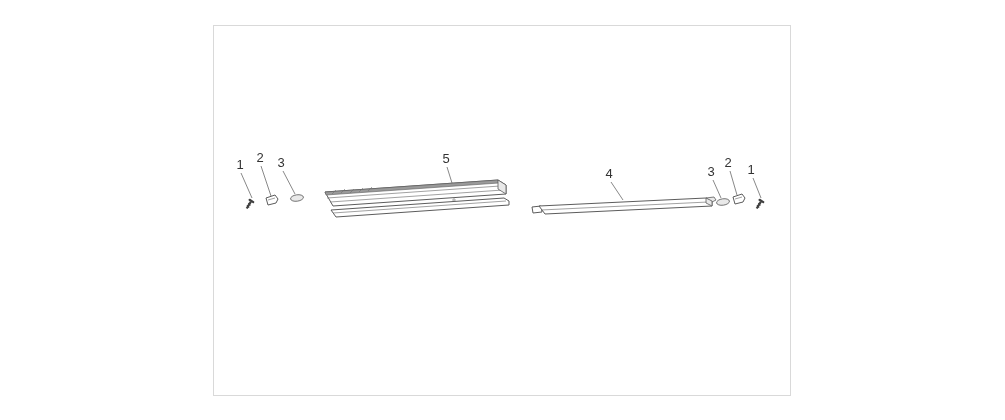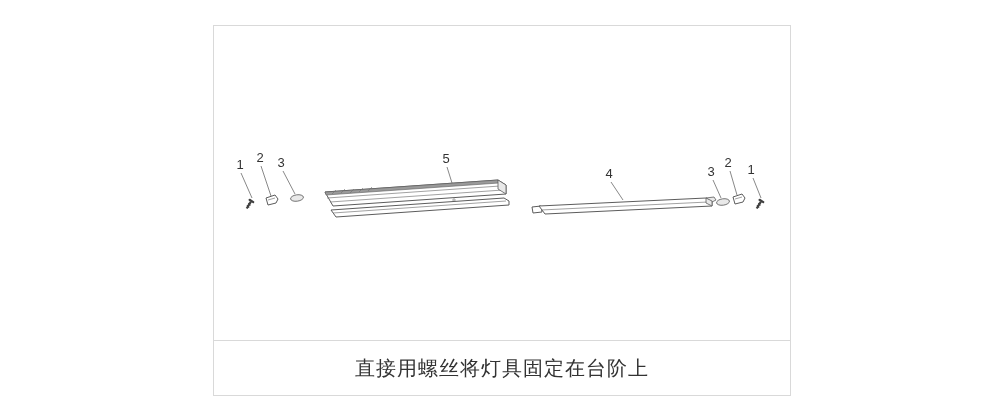--- a/index.html
+++ b/index.html
@@ -157,18 +157,15 @@
             <rect class="dark-fill" x="-3.2" y="0" width="6.4" height="2.2" rx="1"></rect>
             <rect class="dark-fill" x="-1.1" y="2" width="2.2" height="8"></rect>
             <line x1="-1.6" y1="4.5" x2="1.6" y2="5.5" stroke="#3f3f3f" stroke-width="1"></line>
             <line x1="-1.6" y1="7" x2="1.6" y2="8" stroke="#3f3f3f" stroke-width="1"></line>
           </g>
         </g>
 
       </svg>
     </div>
 
-    <div class="caption-bar">
-      <div class="caption-text">直接用螺丝将灯具固定在台阶上</div>
-    </div>
 
   </div>
 </div>
 
 </body></html>

